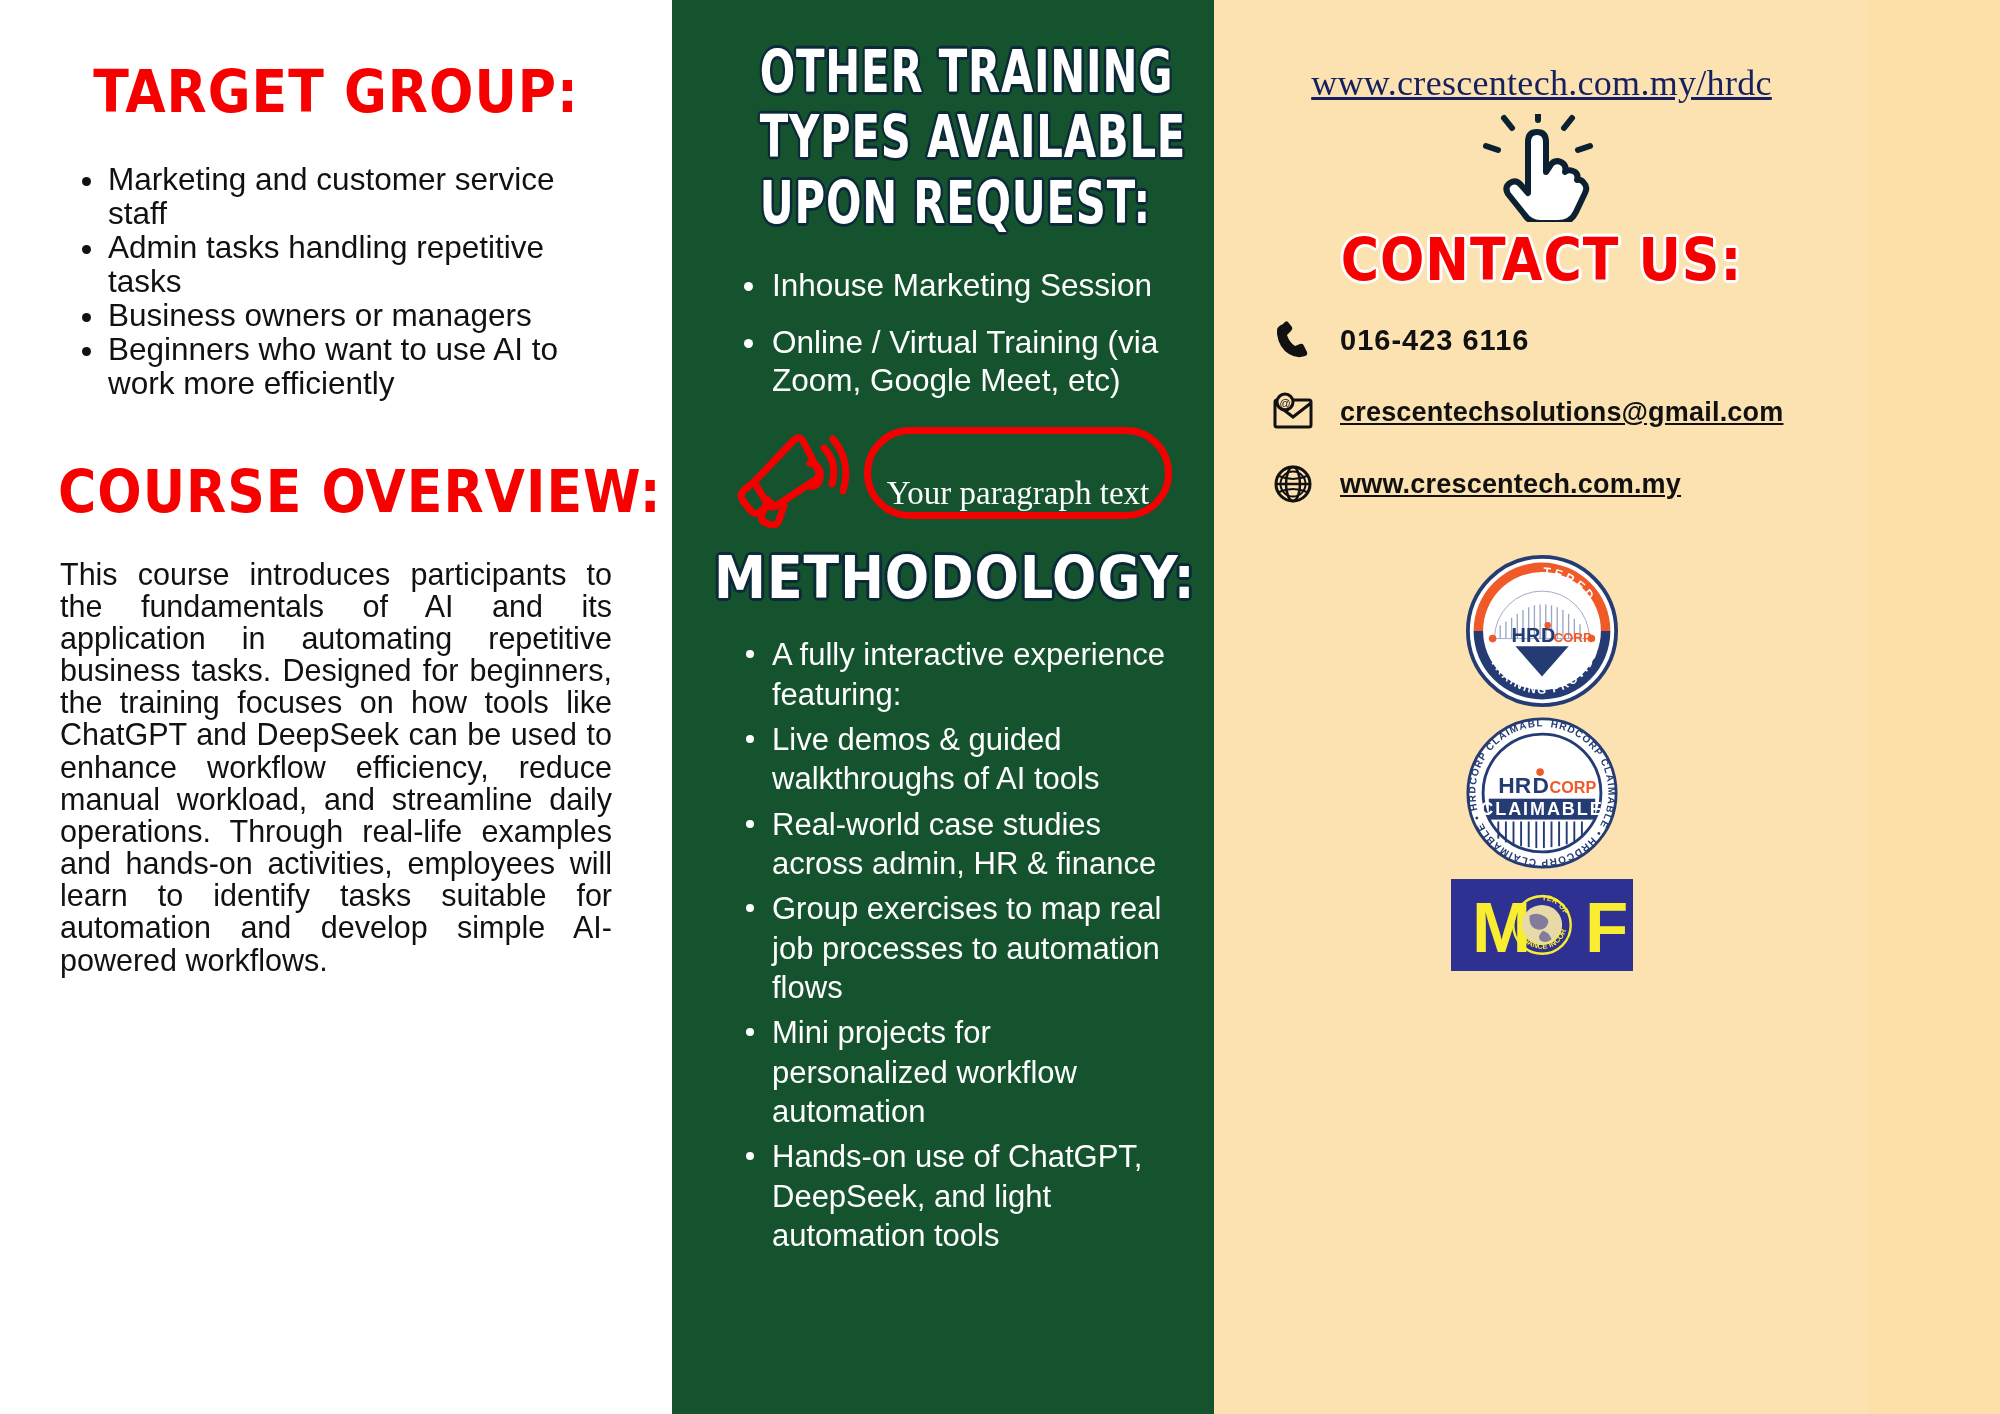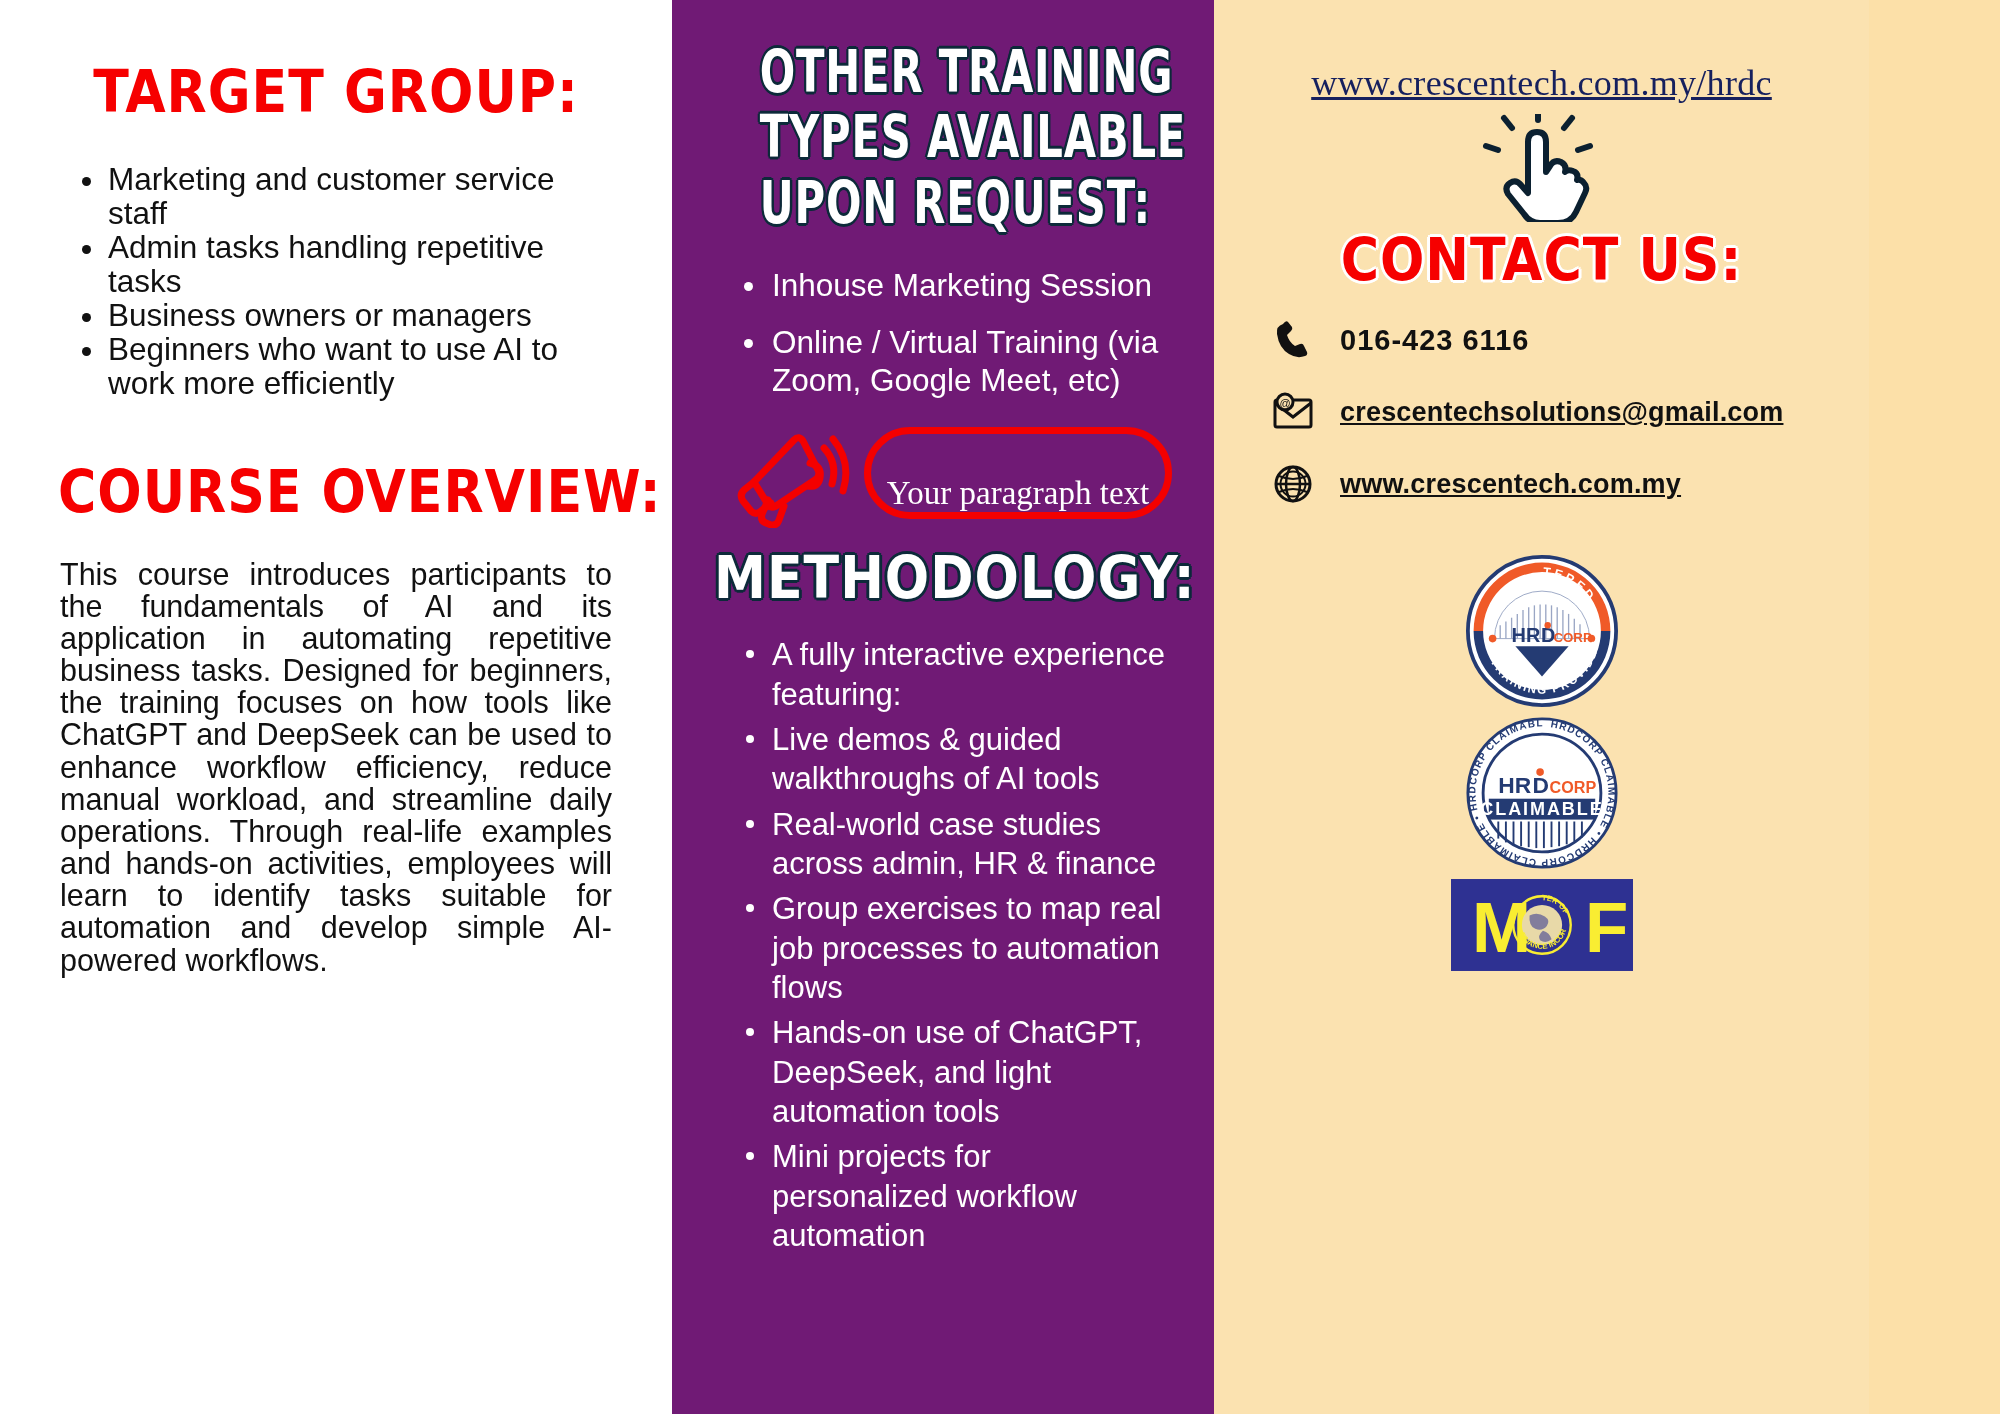--- a/index.html
+++ b/index.html
@@ -10,21 +10,21 @@
     overflow:hidden;
   }
   .brochure {
     width:2000px; height:1414px;
     display:flex;
     position:relative;
   }
 
   
   .panel-left  { width:672px;  background:#ffffff; position:relative; }
-  .panel-mid   { width:542px;  background:#701a75; position:relative; }
+  .panel-mid   { width:542px;  background:#14532d; position:relative; }
   .panel-right { width:655px;  background:#fbe2b0; position:relative; }
 
   
   .display {
     font-family:"Liberation Sans Narrow","DejaVu Sans Condensed","Liberation Sans", sans-serif;
     font-weight:bold;
     letter-spacing:1px;
     text-transform:uppercase;
     transform:scaleX(.80);
     transform-origin:center;
@@ -233,22 +233,22 @@
 
       <div class="meth-title">
         <span class="display h-white">METHODOLOGY:</span>
       </div>
 
       <ul class="meth">
         <li>A fully interactive experience featuring:</li>
         <li>Live demos &amp; guided walkthroughs of AI tools</li>
         <li>Real-world case studies across admin, HR &amp; finance</li>
         <li>Group exercises to map real job processes to automation flows</li>
+        <li>Mini projects for personalized workflow automation</li>
         <li>Hands-on use of ChatGPT, DeepSeek, and light automation tools</li>
-        <li>Mini projects for personalized workflow automation</li>
       </ul>
 
     </div>
   </div>
 
   <div class="panel-right">
     <div class="right-inner">
 
 
       <a class="reg-url" href="#">www.crescentech.com.my/hrdc</a>

